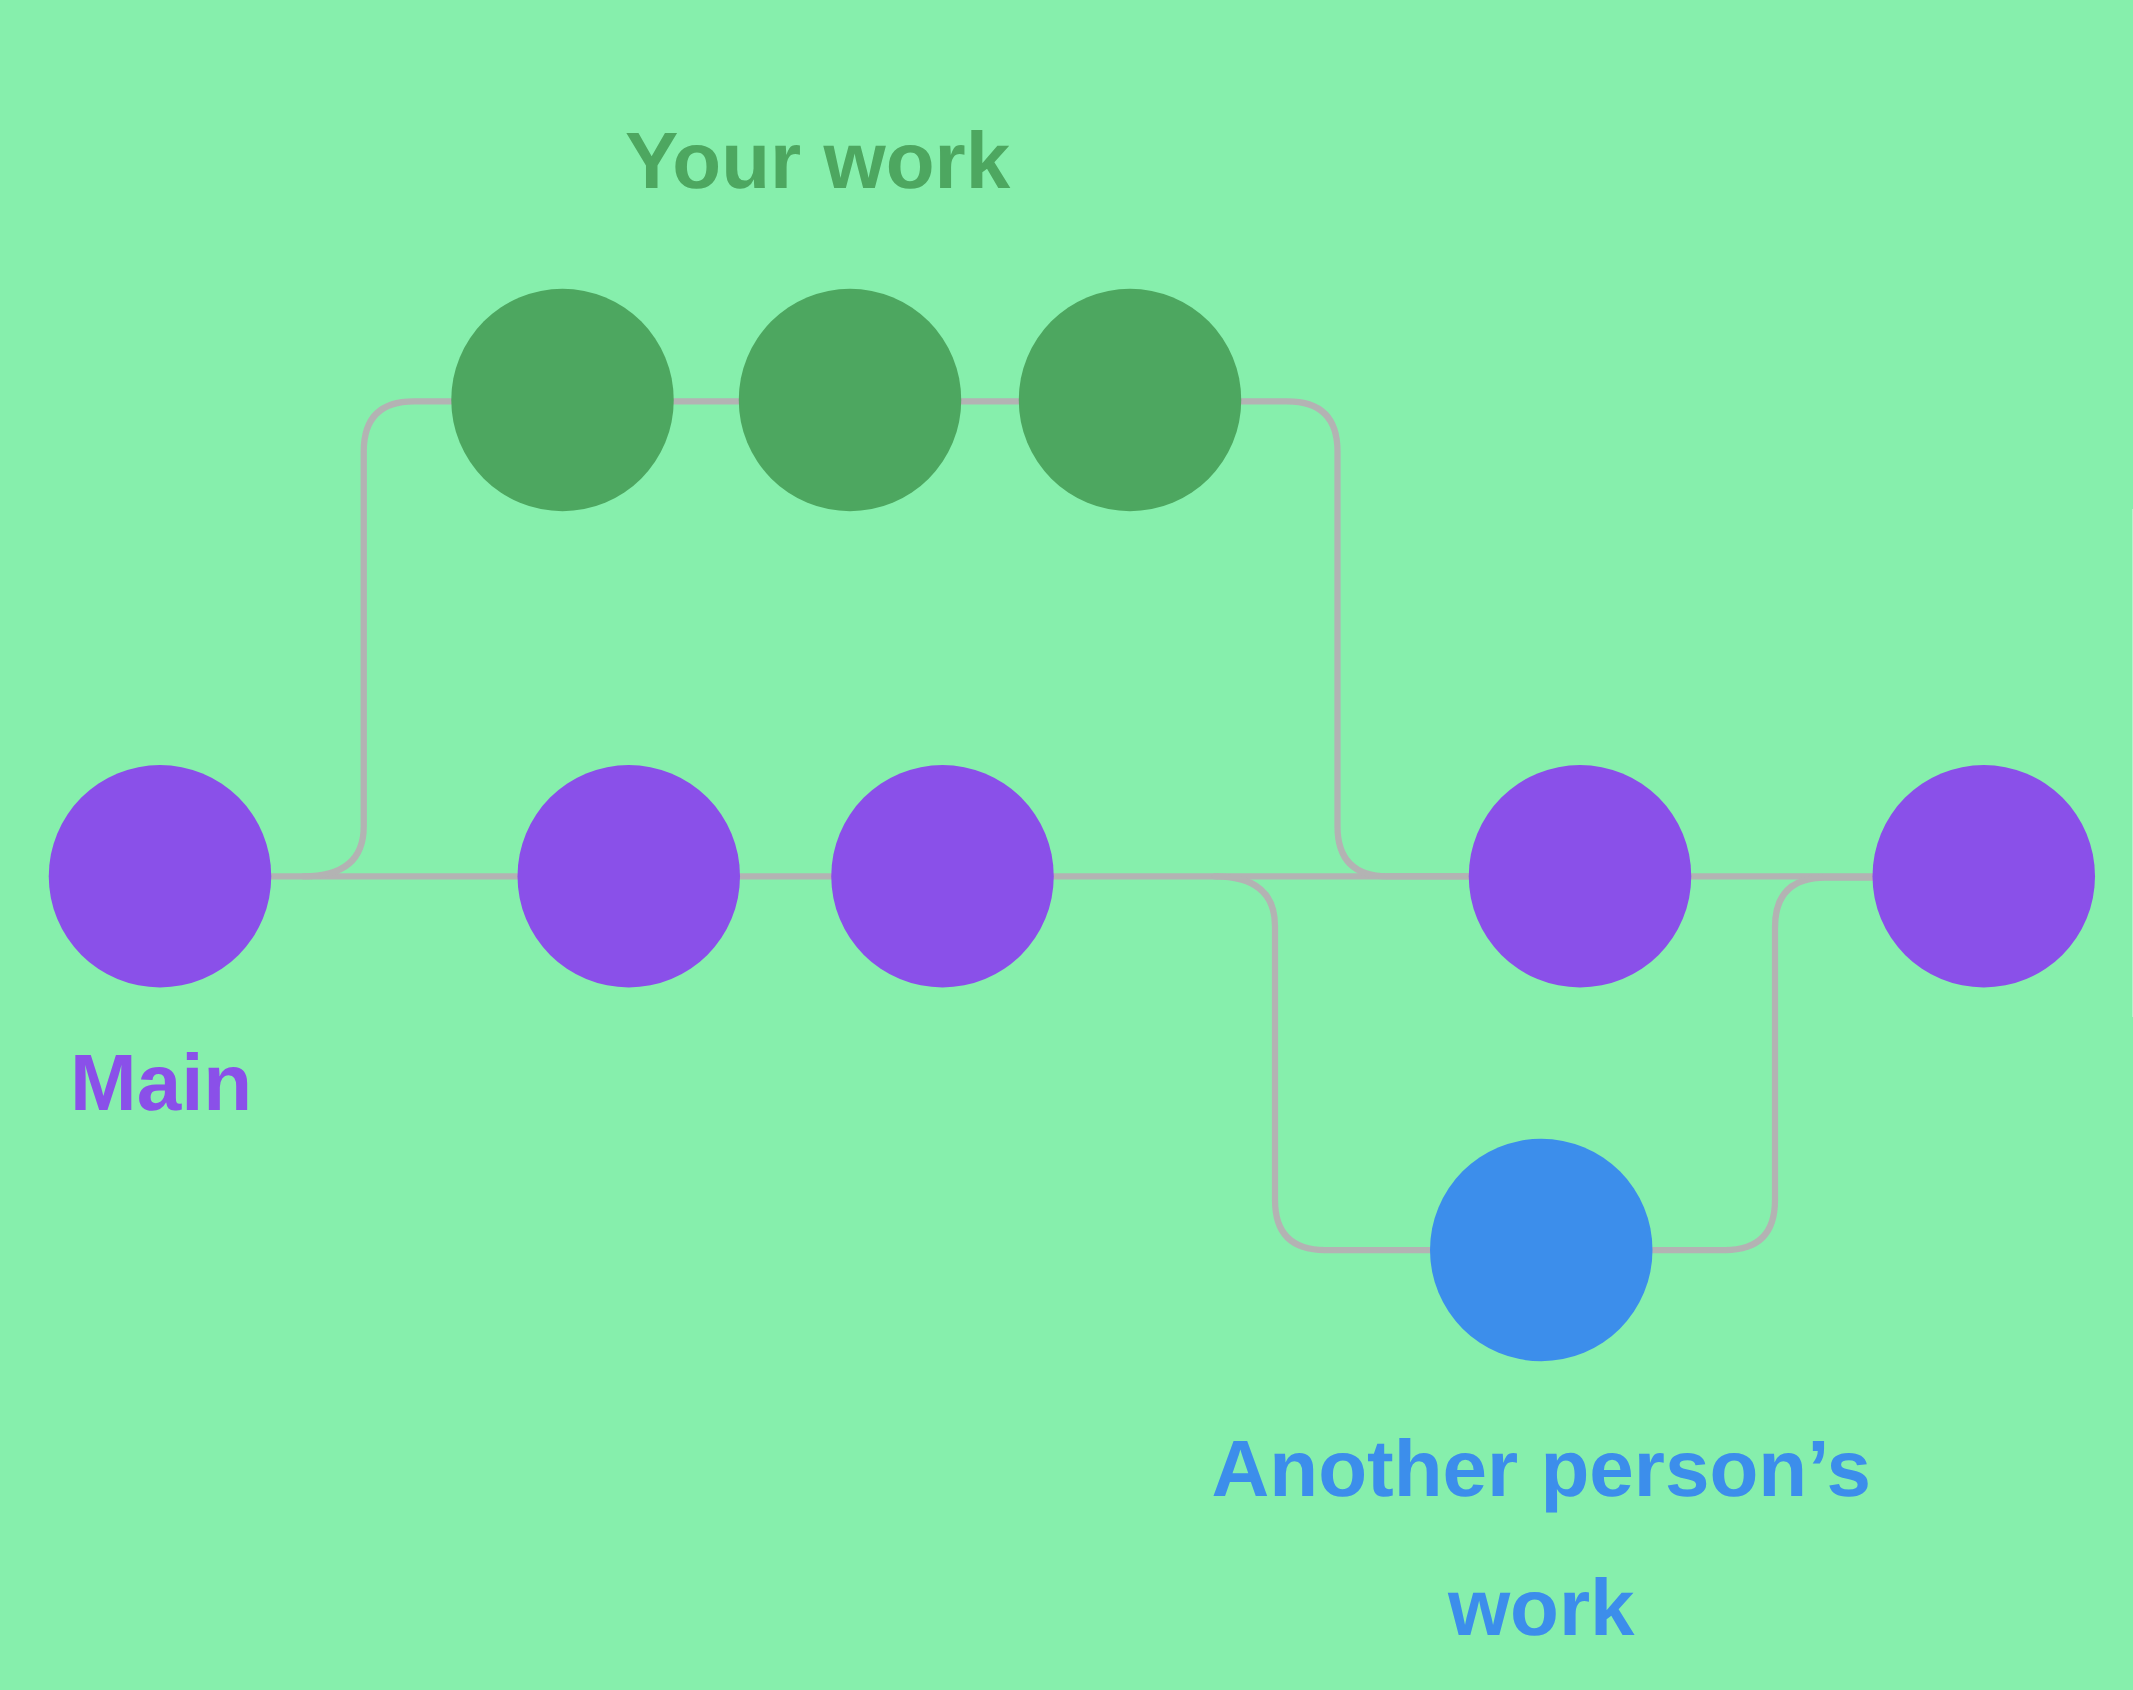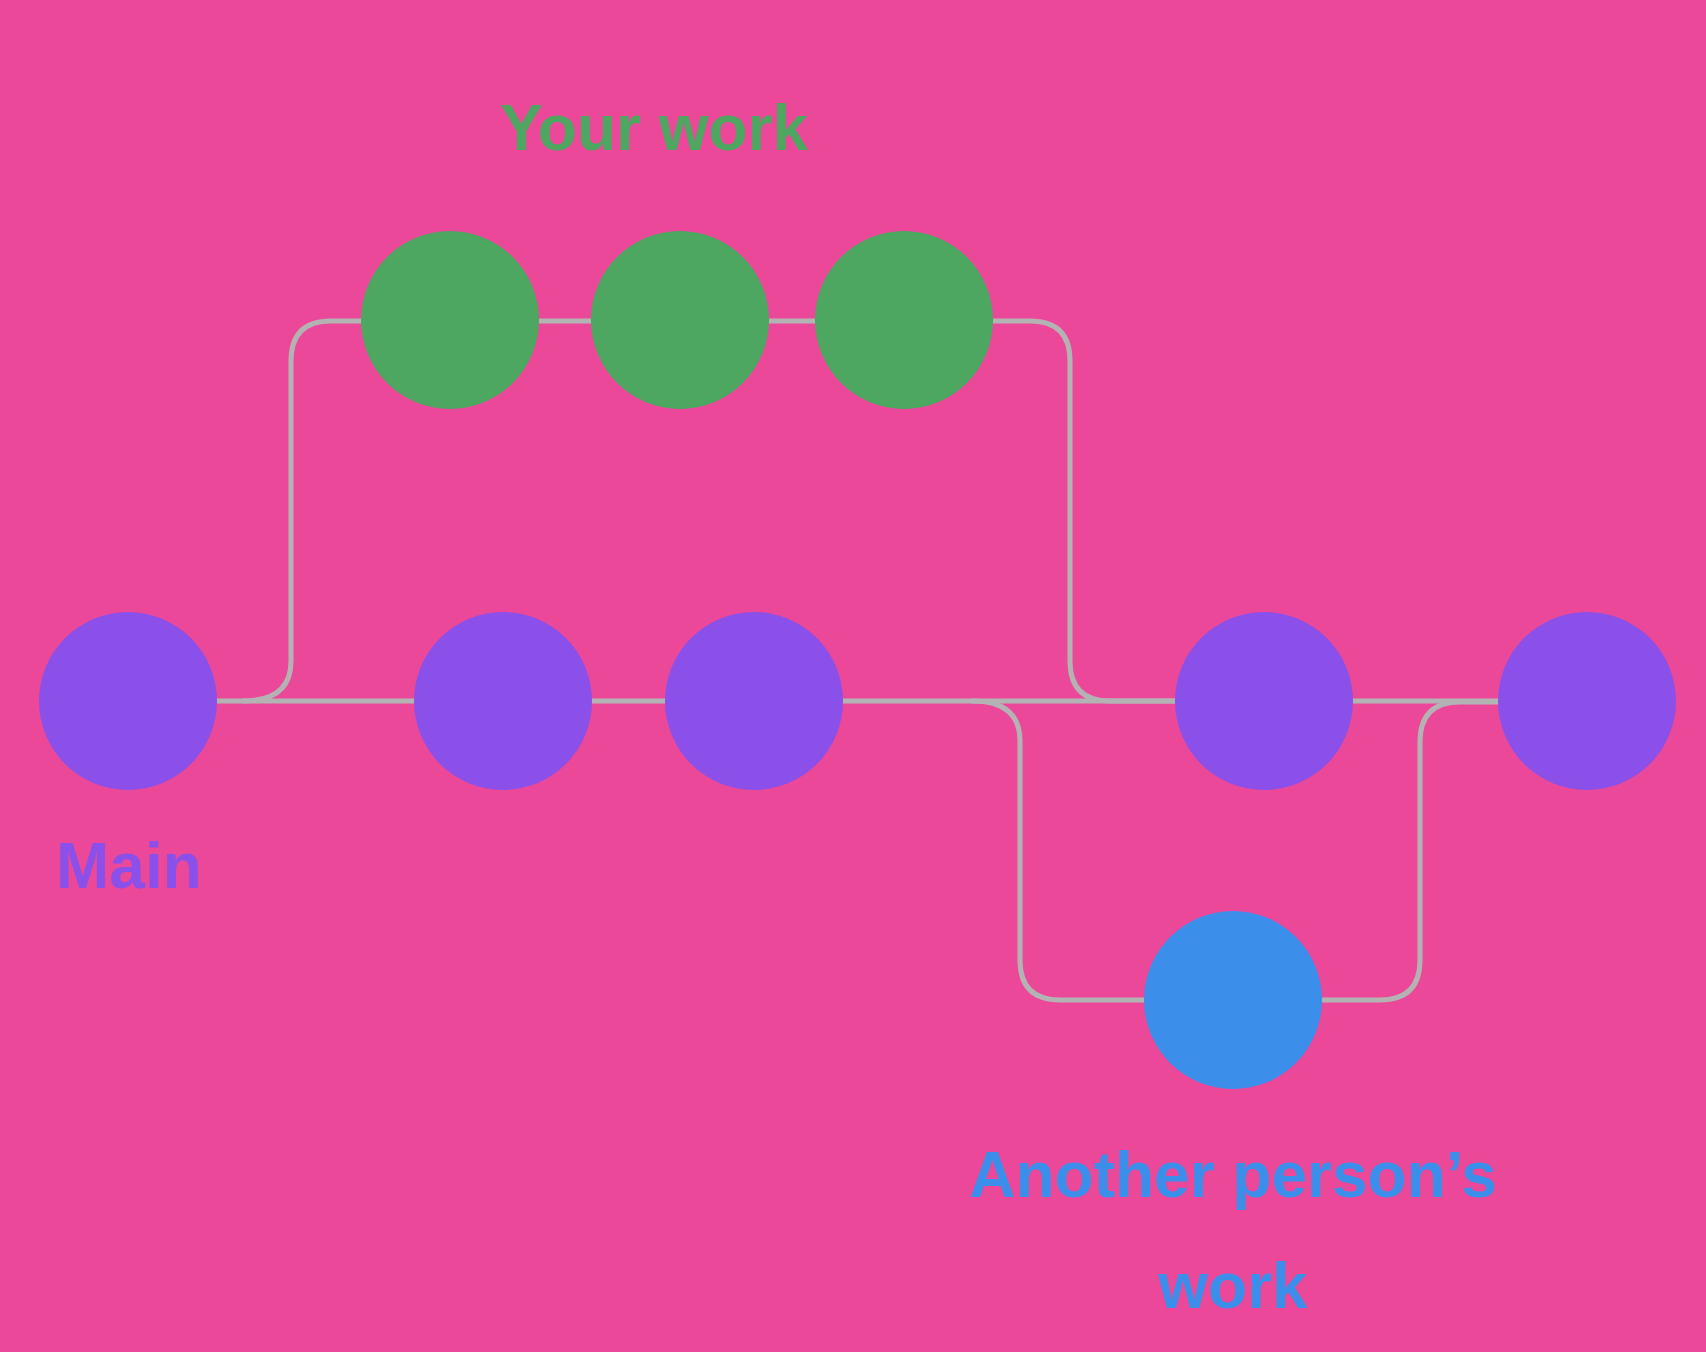--- a/index.html
+++ b/index.html
@@ -9,21 +9,21 @@
     height: 100%;
     background: #ffffff;
     overflow: hidden;
   }
   .diagram-wrap {
     width: 100vw;
     height: 100vh;
     display: flex;
     align-items: center;
     justify-content: center;
-    background: #ec4899;
+    background: #86efac;
   }
   svg {
     width: 100%;
     height: 100%;
     display: block;
   }
   .connector {
     fill: none;
     stroke-width: 5;
     stroke-linecap: round;

